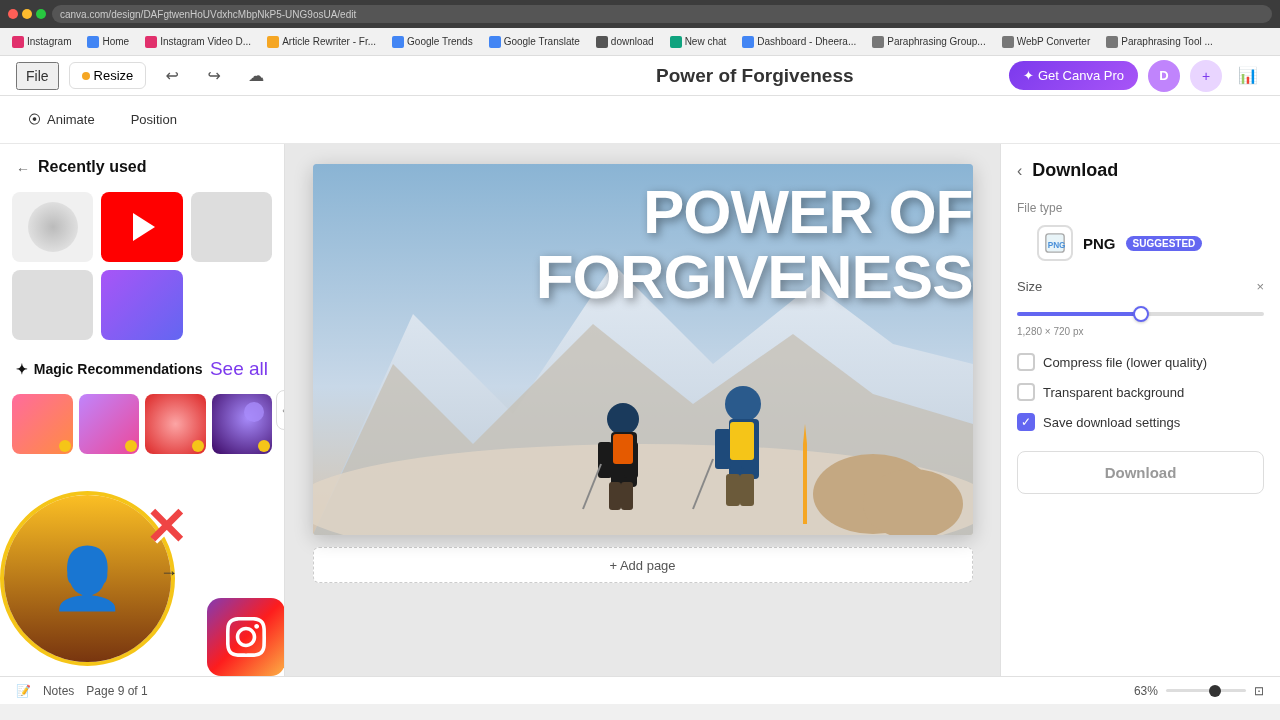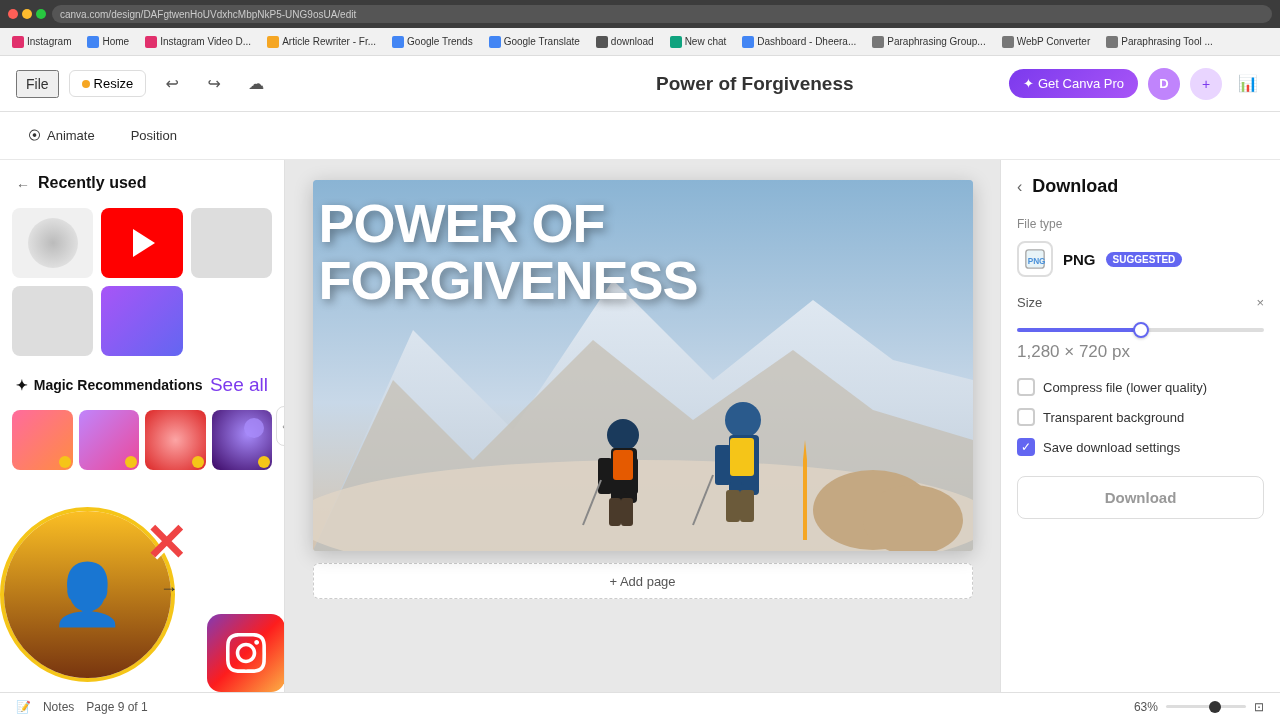--- a/index.html
+++ b/index.html
@@ -50,21 +50,21 @@
       border-radius: 3px;
       font-size: 10px;
       color: #333;
       white-space: nowrap;
       cursor: pointer;
     }
     .bookmark-favicon { width: 12px; height: 12px; border-radius: 2px; flex-shrink: 0; }
 
     
     .canva-toolbar {
-      height: 56px;
+      height: 40px;
       background: #fff;
       border-bottom: 1px solid #e0e0e0;
       display: flex;
       align-items: center;
       padding: 0 16px;
       gap: 12px;
     }
     .toolbar-left { display: flex; align-items: center; gap: 10px; flex: 1; }
     .toolbar-right { display: flex; align-items: center; gap: 10px; }
     .file-btn { font-size: 14px; color: #333; cursor: pointer; padding: 4px 8px; }
@@ -254,20 +254,21 @@
       margin-bottom: 20px;
     }
     .panel-back { cursor: pointer; color: #666; font-size: 16px; }
     .panel-title { font-size: 18px; font-weight: 700; color: #111; }
     .section-label { font-size: 12px; color: #888; margin-bottom: 10px; font-weight: 500; }
     .file-type-row {
       display: flex;
       align-items: center;
       gap: 10px;
       margin-bottom: 18px;
+      margin-left: 20px;
     }
     .file-type-icon {
       width: 36px; height: 36px;
       border: 2px solid #ddd;
       border-radius: 8px;
       display: flex; align-items: center; justify-content: center;
       font-size: 18px;
     }
     .file-type-name { font-size: 15px; font-weight: 600; color: #111; }
     .suggested-badge {
@@ -294,21 +295,21 @@
     }
     .slider::-webkit-slider-thumb {
       -webkit-appearance: none;
       width: 16px; height: 16px;
       border-radius: 50%;
       background: #fff;
       border: 2px solid #6366f1;
       cursor: pointer;
       box-shadow: 0 1px 3px rgba(0,0,0,0.2);
     }
-    .dimensions-text { font-size: 17px; color: #888; }
+    .dimensions-text { font-size: 10px; color: #888; }
     .option-row {
       display: flex;
       align-items: center;
       gap: 8px;
       margin-bottom: 12px;
     }
     .checkbox {
       width: 18px; height: 18px;
       border: 2px solid #ccc;
       border-radius: 4px;
@@ -587,21 +588,21 @@
 
         <rect x="417" y="258" width="24" height="38" fill="#f5c518" rx="3"></rect>
 
         <line x1="288" y1="300" x2="270" y2="345" stroke="#888" stroke-width="2"></line>
         <line x1="400" y1="295" x2="380" y2="345" stroke="#888" stroke-width="2"></line>
 
         <rect x="490" y="280" width="4" height="80" fill="#f5a623"></rect>
         <polygon points="490,280 494,280 492,260" fill="#f5a623"></polygon>
       </svg>
 
-      <div style="position:absolute;top:15px;left:6px;right:0;text-align:left;font-size:54px;font-weight:900;color:#fff;text-shadow:3px 3px 10px rgba(0,0,0,0.4);line-height:1.05;letter-spacing:-1px;">
+      <div style="position:absolute;top:15px;left:6px;right:0;text-align:right;font-size:62px;font-weight:900;color:#fff;text-shadow:3px 3px 10px rgba(0,0,0,0.4);line-height:1.05;letter-spacing:-1px;">
         <div>POWER OF</div>
         <div>FORGIVENESS</div>
       </div>
     </div>
     <div class="add-page-bar">+ Add page</div>
   </div>
 
   <div class="right-panel">
     <div class="panel-header">
       <span class="panel-back">‹</span>

